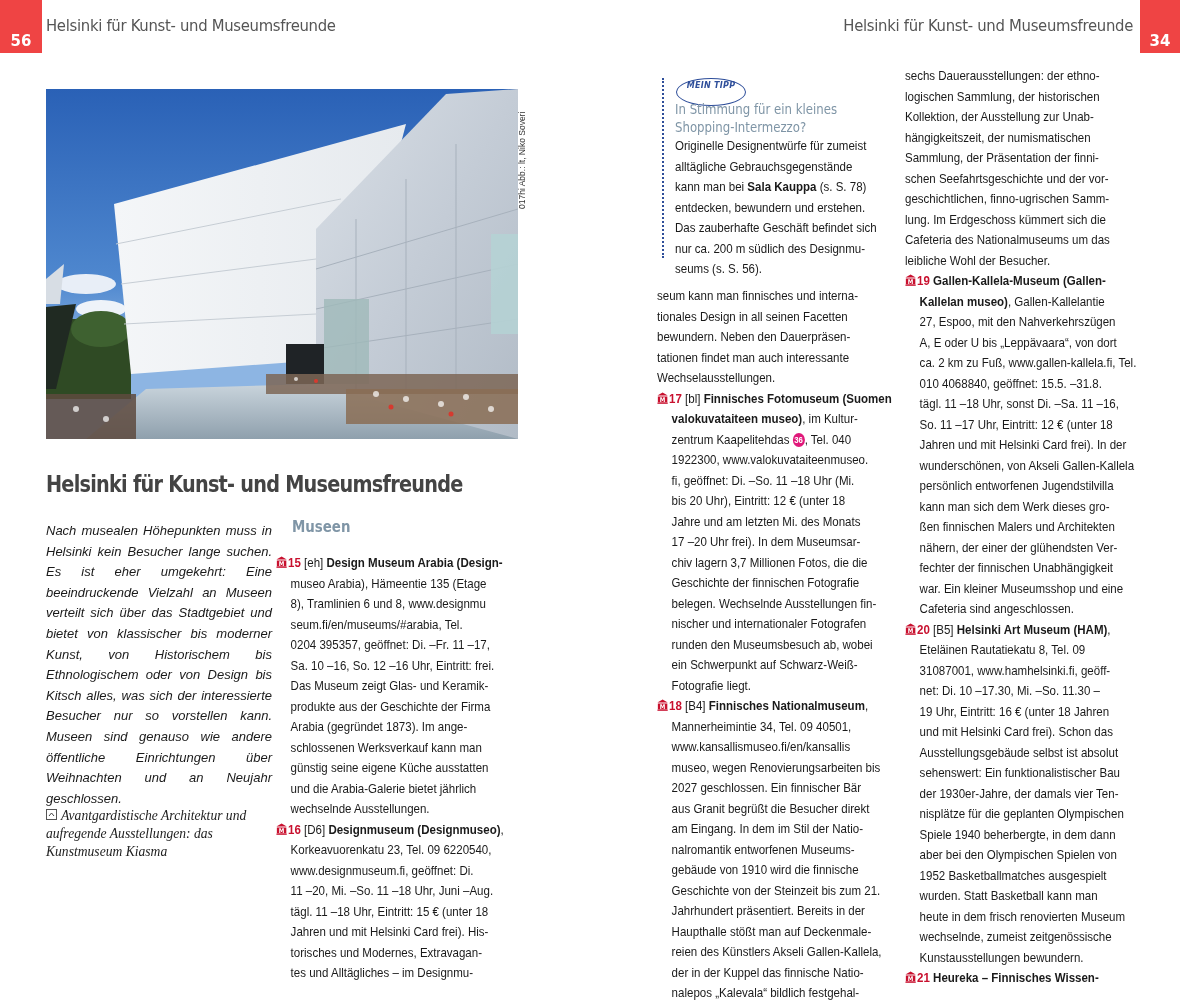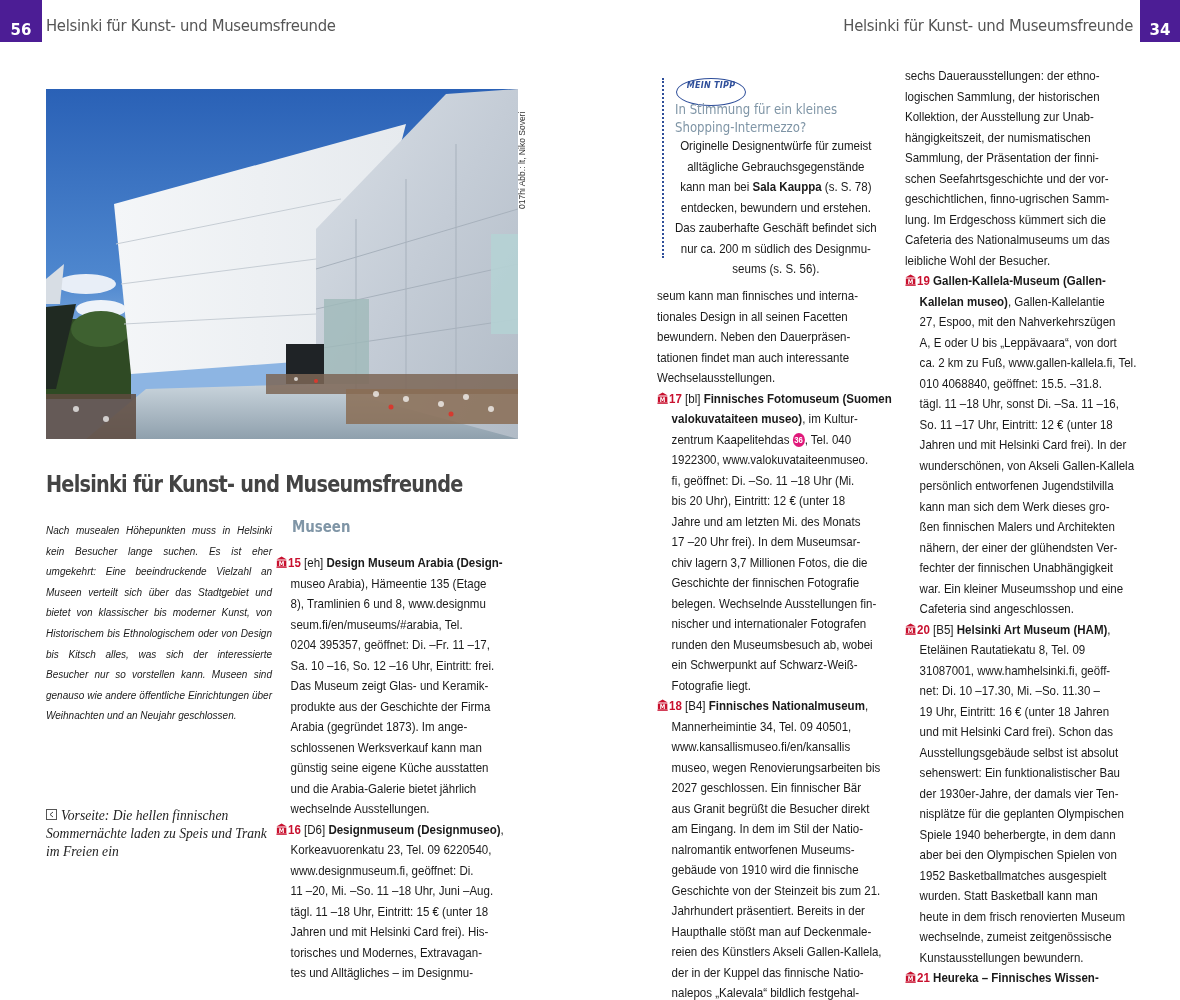--- a/index.html
+++ b/index.html
@@ -1,22 +1,22 @@
 <!DOCTYPE html>
 <html><head>
 <meta charset="utf-8">
 <style>
   * { box-sizing: border-box; margin: 0; padding: 0; }
   html, body { width: 1180px; height: 1000px; background: #ffffff; overflow: hidden; }
   body { position: relative; font-family: "Liberation Sans Narrow", "Liberation Sans", sans-serif; color: #1a1a1a; }
 
   
   .page-tab {
-    position: absolute; top: 0; width: 42px; height: 42px;
-    background: #4c1d95; color: #fff;
+    position: absolute; top: 0; width: 42px; height: 53px;
+    background: #ef4444; color: #fff;
     font-family: "DejaVu Sans", sans-serif; font-size: 15px; font-weight: bold;
     display: flex; align-items: flex-end; justify-content: center; padding-bottom: 3px;
   }
   .page-tab.left { left: 0; }
   .page-tab.right { right: 0; width: 40px; }
   .running-head {
     position: absolute; top: 16px; font-family: "DejaVu Sans Condensed", "DejaVu Sans", sans-serif;
     font-size: 16.5px; color: #555; letter-spacing: -0.3px; white-space: nowrap;
   }
   .running-head.left { left: 46px; }
@@ -39,21 +39,21 @@
   .section-title {
     position: absolute; left: 46px; top: 471px;
     font-family: "DejaVu Sans Condensed", "DejaVu Sans", sans-serif; font-weight: bold;
     font-size: 23px; color: #444; letter-spacing: -0.8px; white-space: nowrap;
     transform: scaleX(0.93); transform-origin: left top;
   }
 
   
   .intro {
     position: absolute; left: 46px; top: 521px; width: 226px;
-    font-family: "Liberation Sans", sans-serif; font-style: italic; font-size: 10px;
+    font-family: "Liberation Sans", sans-serif; font-style: italic; font-size: 13px;
     line-height: 20.6px; text-align: justify; hyphens: manual;
   }
 
   .captions { position: absolute; left: 46px; top: 807px; width: 230px;
     font-family: "Liberation Serif", serif; font-style: italic; font-size: 13.6px; line-height: 18px; color: #222; }
   .caption { margin-bottom: 18px; }
   .cap-icon {
     display: inline-block; width: 11px; height: 11px; border: 1px solid #555; vertical-align: 0px;
     margin-right: 4px; position: relative; font-style: normal;
   }
@@ -91,21 +91,21 @@
     position: absolute; left: 12px; top: 0px; width: 70px; height: 28px;
     border: 1.5px solid #2e4e9a; border-radius: 50%; color: #2e4e9a;
     font-family: "DejaVu Sans", sans-serif; font-size: 8px; font-style: italic; font-weight: bold;
     text-align: center; line-height: 14px; letter-spacing: 0.3px;
   }
   .tip-title {
     position: absolute; left: 11px; top: 22px; width: 240px;
     font-family: "DejaVu Sans Condensed", "DejaVu Sans", sans-serif; font-size: 14.2px; line-height: 18px; color: #7f95a6;
     transform: scaleX(0.92); transform-origin: left top;
   }
-  .tip-body { position: absolute; left: 11px; top: 58px; font-size: 13.4px; line-height: 20.5px; text-align: center; }
+  .tip-body { position: absolute; left: 11px; top: 58px; font-size: 13.4px; line-height: 20.5px; }
   .tip-body .t { display: block; white-space: nowrap; transform: scaleX(0.86); transform-origin: left center; }
 </style>
 </head>
 <body>
 
 <div class="page-tab left">
     <span>56</span>
   </div>
 <div class="running-head left">Helsinki für Kunst- und Museumsfreunde</div>
 <div class="running-head right">Helsinki für Kunst- und Museumsfreunde</div>
@@ -189,22 +189,22 @@
 </div>
 <div class="photo-credit">017hi Abb.: lt, Niko Soveri</div>
 
 <h1 class="section-title">Helsinki für Kunst- und Museumsfreunde</h1>
 
 <p class="intro">Nach musealen Höhepunkten muss in Helsinki kein Besucher lange suchen. Es ist eher umgekehrt: Eine beeindruckende Vielzahl an Museen verteilt sich über das Stadtgebiet und bietet von klassischer bis mo­derner Kunst, von Historischem bis Ethnologischem oder von Design bis Kitsch alles, was sich der inte­ressierte Besucher nur so vorstel­len kann. Museen sind genauso wie andere öffentliche Einrichtungen über Weihnachten und an Neujahr geschlossen.</p>
 
 <div class="captions">
   <p class="caption">
     <span class="cap-icon"><svg viewBox="0 0 9 9">
-          <polyline points="6,2 3,4.5 6,7" fill="none" stroke="#444" stroke-width="1"></polyline>
-        </svg></span><span>Vorseite: Die hellen finnischen Sommernächte laden zu Speis und Trank im Freien ein</span>
+          <polyline points="2,6 4.5,3 7,6" fill="none" stroke="#444" stroke-width="1"></polyline>
+        </svg></span><span>Avantgardistische Architektur und aufregende Ausstellungen: das Kunstmuseum Kiasma</span>
   </p>
 </div>
 
 <h2 class="museen-head">Museen</h2>
 
 <div class="col c2">
     <span class="t"><span class="mus-icon"><svg viewBox="0 0 13 12" width="13" height="12">
           <polygon points="6.5,0.5 12.5,3.5 0.5,3.5" fill="#c8102e"></polygon>
           <rect x="1" y="4.5" width="11" height="6" fill="#c8102e"></rect>
           <text x="6.5" y="9.8" font-size="6.5" text-anchor="middle" fill="#fff" font-family="DejaVu Sans" font-weight="bold">M</text>

